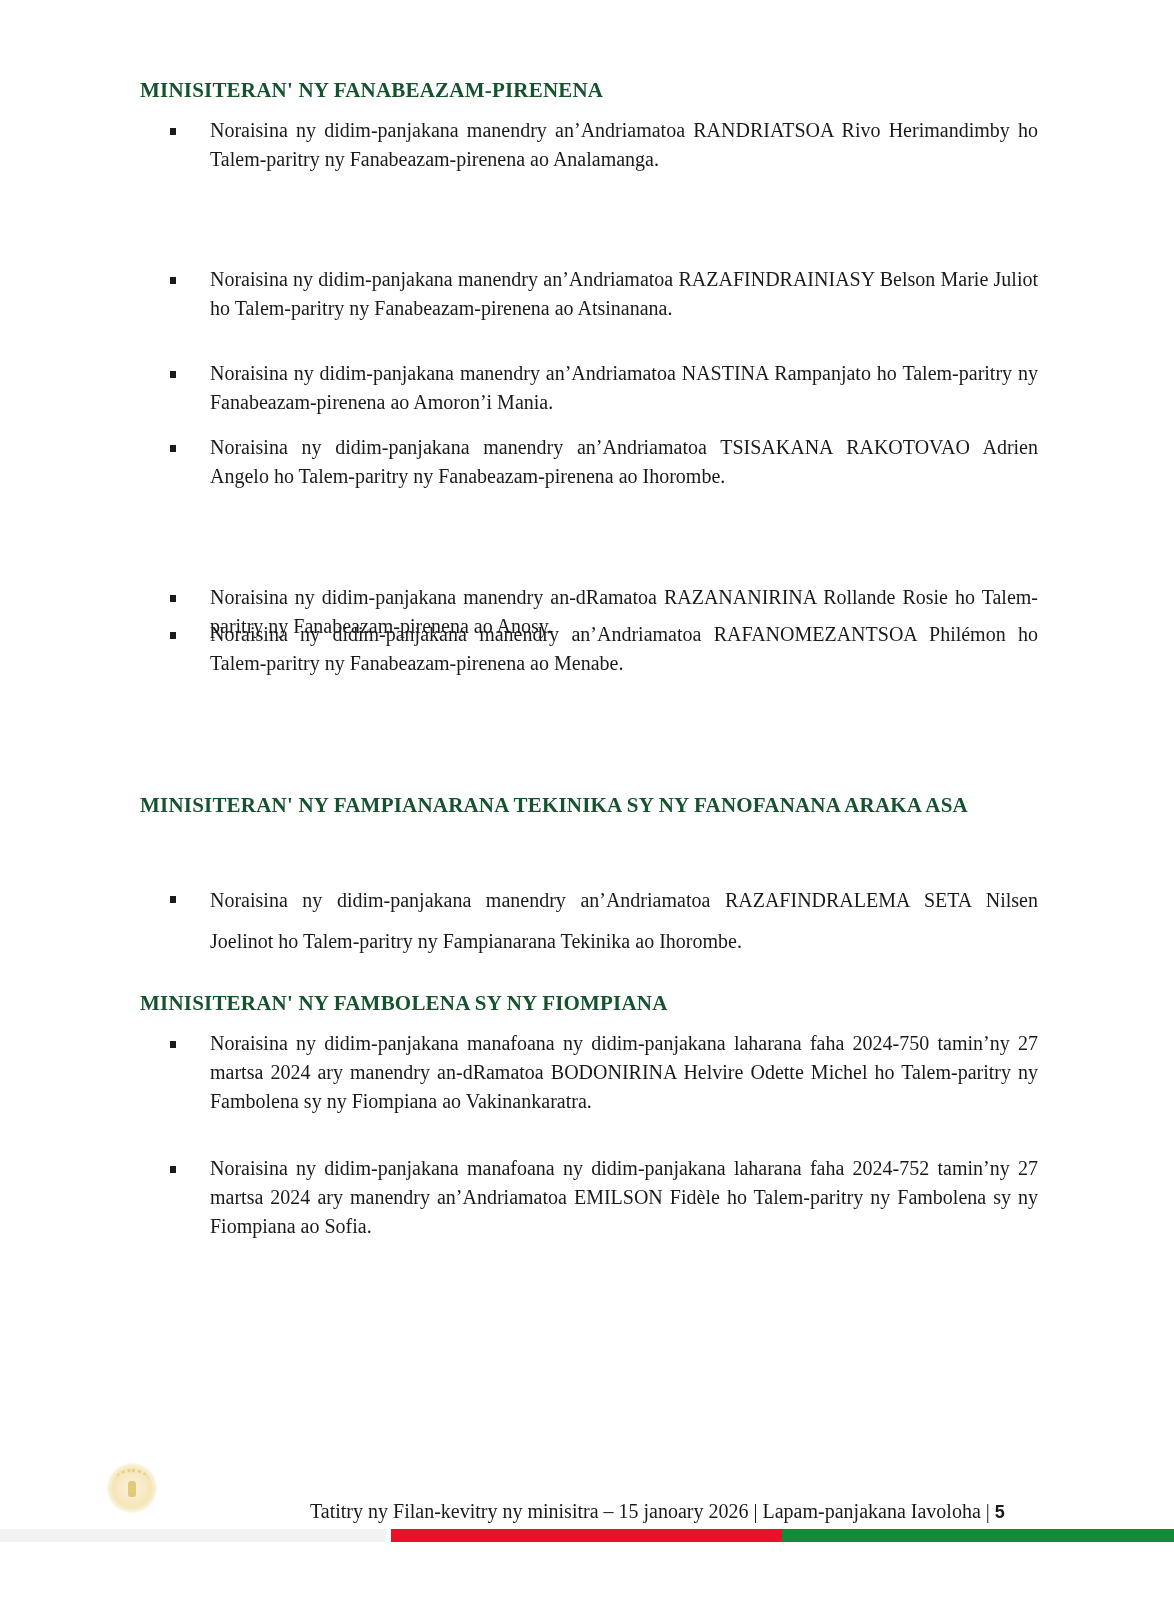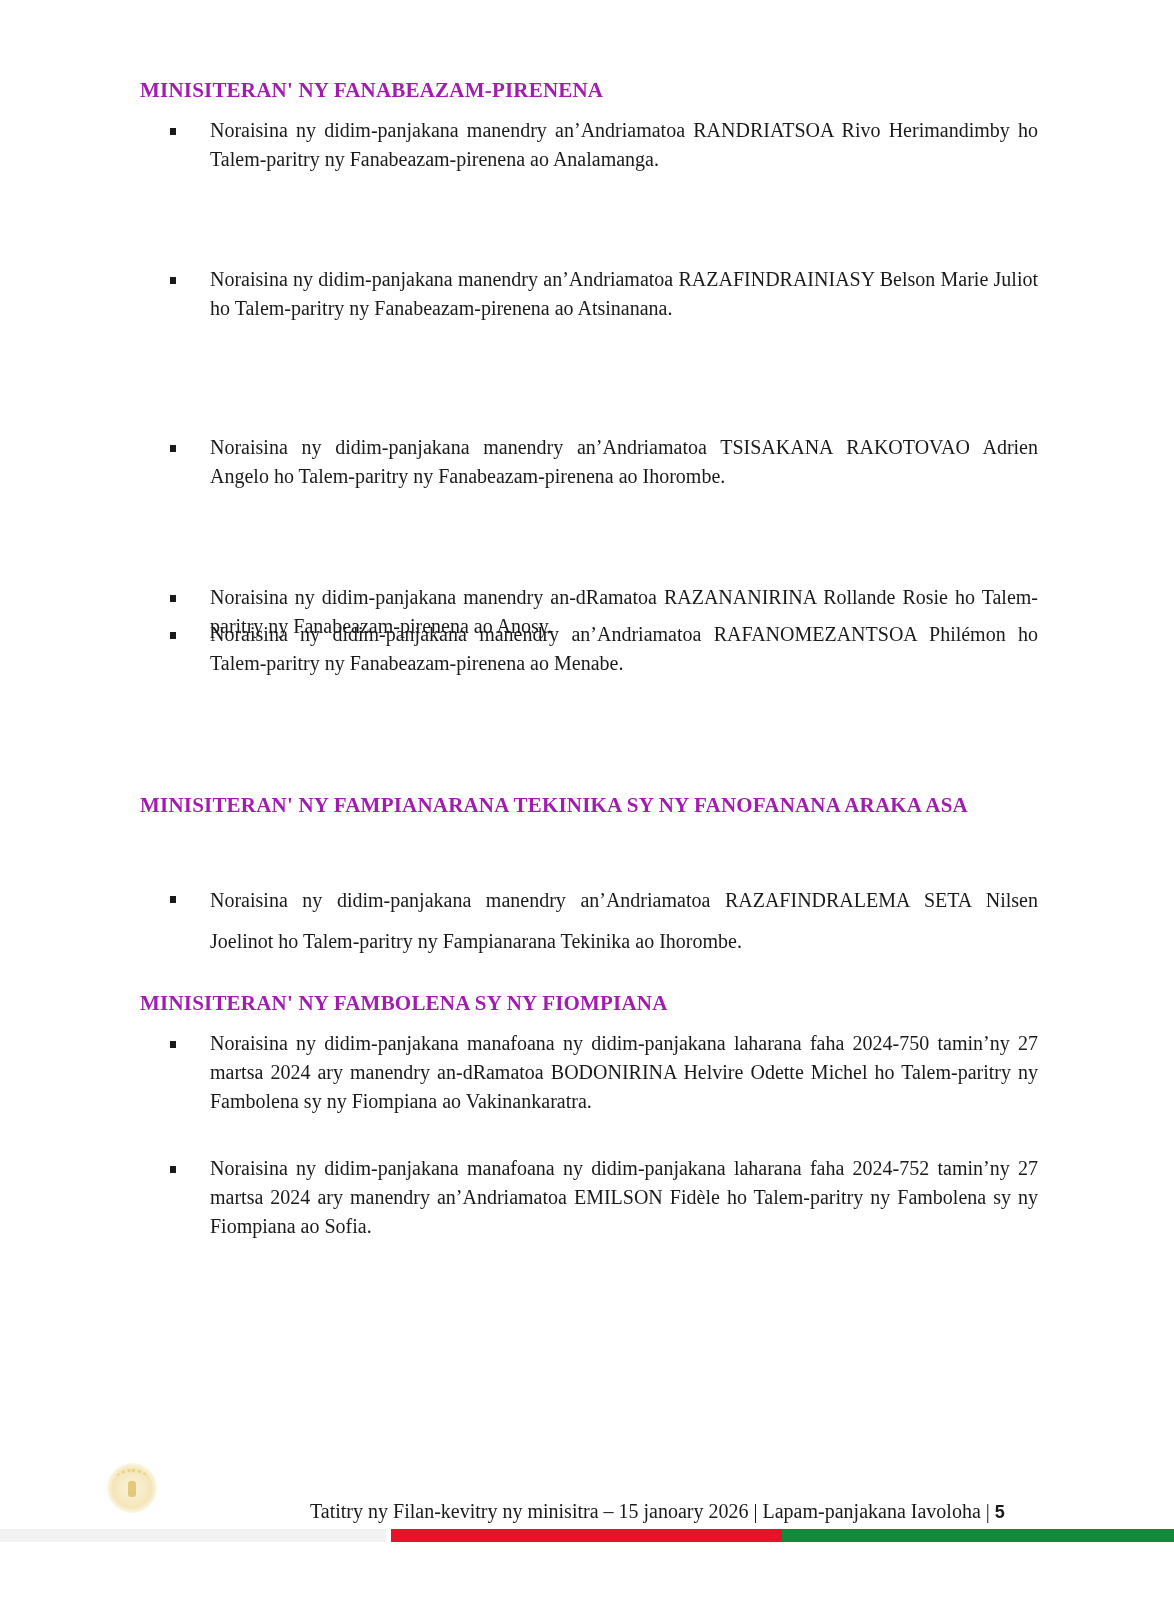--- a/index.html
+++ b/index.html
@@ -3,21 +3,21 @@
 <meta charset="utf-8">
 <style>
   html, body { margin: 0; padding: 0; background: #ffffff; }
   body {
     width: 1174px; height: 1600px; position: relative; overflow: hidden;
     font-family: "Liberation Serif", serif; color: #1a1a1a;
   }
   .page { position: absolute; left: 0; top: 0; width: 1174px; height: 1600px; }
   .heading {
     position: absolute; left: 140px; width: 900px;
-    font-weight: bold; font-size: 21px; letter-spacing: 0.2px; color: #a21caf;
+    font-weight: bold; font-size: 21px; letter-spacing: 0.2px; color: #14532d;
   }
   .item {
     position: absolute; left: 170px; width: 868px;
     font-size: 20px; line-height: 29px;
   }
   .item .bullet {
     position: absolute; left: 0; top: 12px; width: 6px; height: 7px; background: #1a1a1a;
   }
   .item .text {
     margin-left: 40px; text-align: justify; text-align-last: left; display: block;
@@ -57,20 +57,24 @@
     <span class="bullet"></span>
     <span class="text"><span>Noraisina ny didim-panjakana manendry </span><b>an’Andriamatoa RANDRIATSOA Rivo Herimandimby</b><span> ho Talem-paritry ny Fanabeazam-pirenena ao Analamanga.</span></span>
   </div>
 
 
   <div class="item" style="top:265px;">
     <span class="bullet"></span>
     <span class="text"><span>Noraisina ny didim-panjakana manendry </span><b>an’Andriamatoa RAZAFINDRAINIASY Belson Marie Juliot</b><span> ho Talem-paritry ny Fanabeazam-pirenena ao Atsinanana.</span></span>
   </div>
 
+  <div class="item" style="top:359px;">
+    <span class="bullet"></span>
+    <span class="text"><span>Noraisina ny didim-panjakana manendry </span><b>an’Andriamatoa NASTINA Rampanjato</b><span> ho Talem-paritry ny Fanabeazam-pirenena ao Amoron’i Mania.</span></span>
+  </div>
 
   <div class="item" style="top:433px;">
     <span class="bullet"></span>
     <span class="text"><span>Noraisina ny didim-panjakana manendry </span><b>an’Andriamatoa TSISAKANA RAKOTOVAO Adrien Angelo</b><span> ho Talem-paritry ny Fanabeazam-pirenena ao Ihorombe.</span></span>
   </div>
 
   <div class="item" style="top:546px;margin-top:37px;">
     <span class="bullet"></span>
     <span class="text"><span>Noraisina ny didim-panjakana manendry </span><b>an-dRamatoa RAZANANIRINA Rollande Rosie</b><span> ho Talem-paritry ny Fanabeazam-pirenena ao Anosy.</span></span>
   </div>

